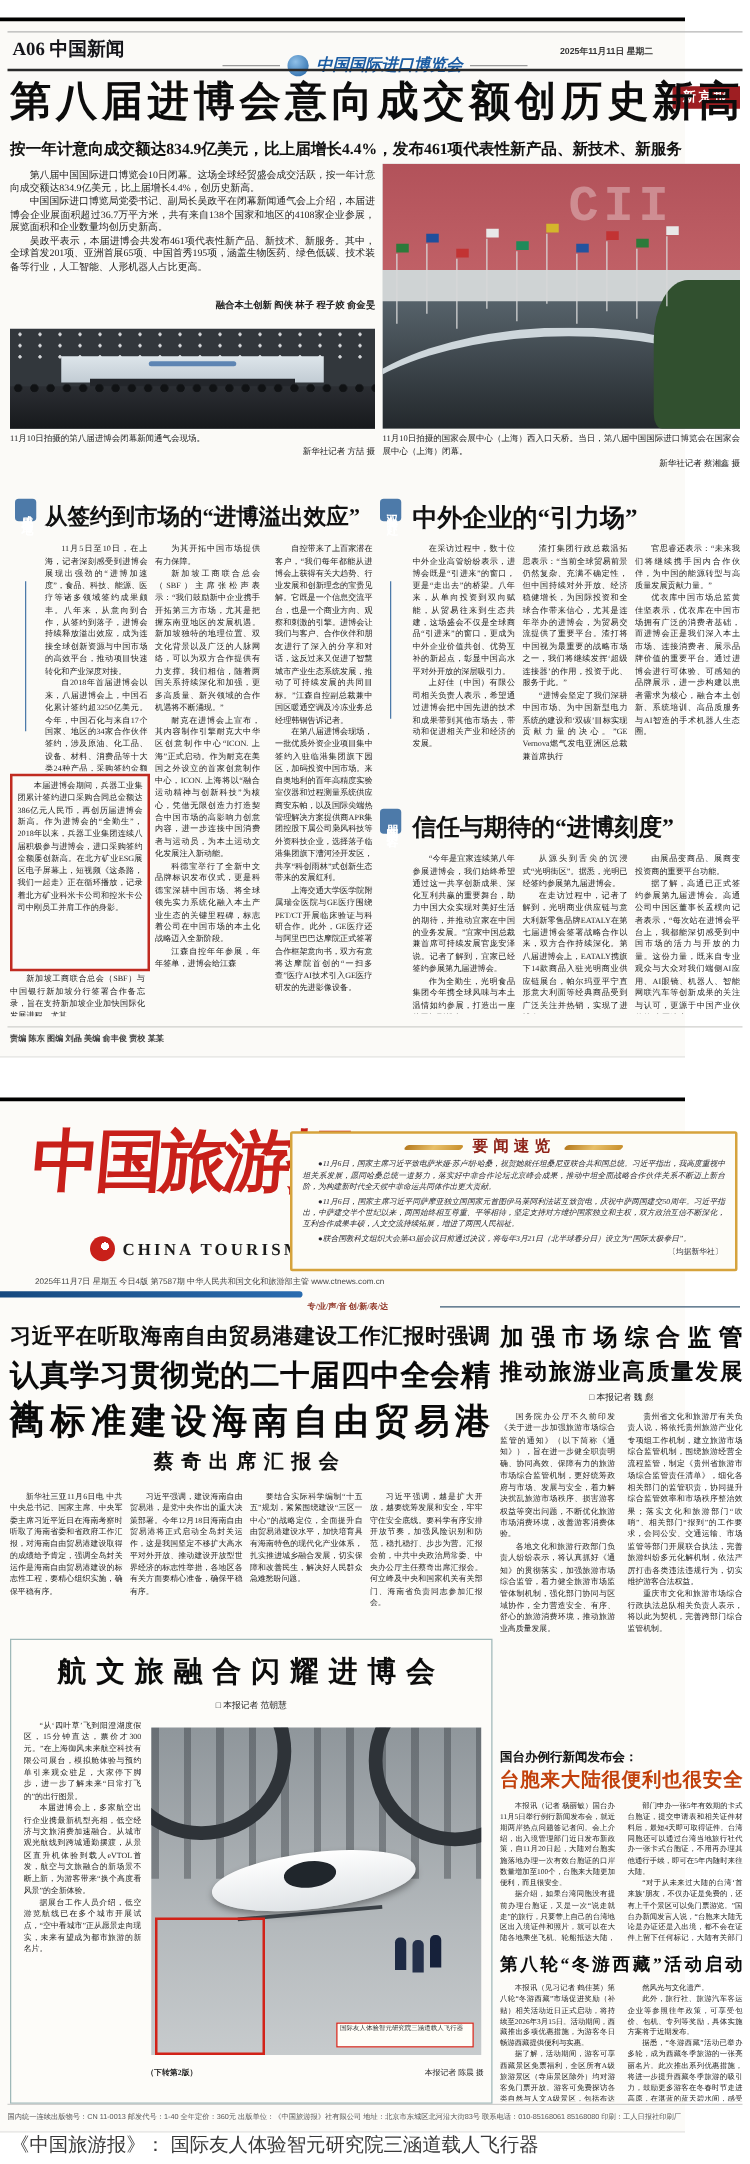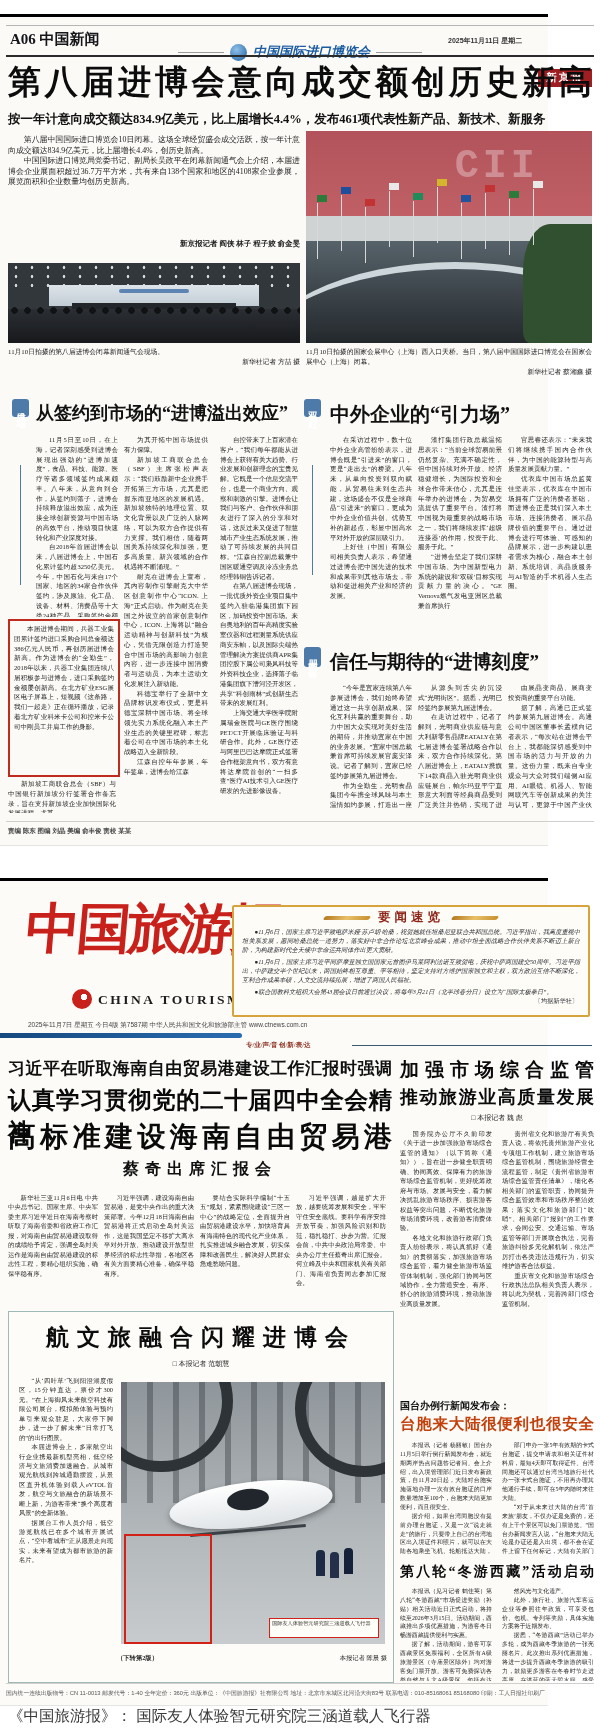--- a/index.html
+++ b/index.html
@@ -42,22 +42,23 @@
     <div class="abs sans" style="left:448px;top:19px;font-size:7px;color:#333;font-weight:700;">2025年11月11日 星期二</div>
     <div class="abs" style="left:538px;top:12px;width:54px;height:18px;background:#9e1e22;color:#fff;display:flex;align-items:center;justify-content:center;font-size:10.5px;font-weight:900;letter-spacing:2px;margin-top:40px;">新京报</div>
     <div class="hline" style="left:6px;width:588px;top:38px;height:2px;background:#2a2a2a;"></div>
 
     <div class="abs jlast" style="left:8px;top:46px;width:584px;font-size:33px;font-weight:900;color:#0c0c0c;line-height:1.2;">第八届进博会意向成交额创历史新高</div>
     <div class="abs" style="left:8px;top:94px;width:584px;font-size:12.5px;font-weight:700;color:#111;white-space:nowrap;">按一年计意向成交额达834.9亿美元，比上届增长4.4%，发布461项代表性新产品、新技术、新服务</div>
 
     <div class="abs col" style="left:8px;top:118px;width:292px;height:102px;font-size:7.9px;line-height:1.33;">
         <p>第八届中国国际进口博览会10日闭幕。这场全球经贸盛会成交活跃，按一年计意向成交额达834.9亿美元，比上届增长4.4%，创历史新高。</p>
         <p>中国国际进口博览局党委书记、副局长吴政平在闭幕新闻通气会上介绍，本届进博会企业展面积超过36.7万平方米，共有来自138个国家和地区的4108家企业参展，展览面积和企业数量均创历史新高。</p>
-      </div>
-    <div class="abs" style="left:8px;top:222px;width:292px;text-align:right;font-size:7.5px;font-weight:700;color:#222;">新京报记者 阎侠 林子 程子姣 俞金旻</div>
+        <p>吴政平表示，本届进博会共发布461项代表性新产品、新技术、新服务。其中，全球首发201项、亚洲首展65项、中国首秀195项，涵盖生物医药、绿色低碳、技术装备等行业，人工智能、人形机器人占比更高。</p>
+      </div>
+    <div class="abs" style="left:8px;top:222px;width:292px;text-align:right;font-size:7.5px;font-weight:700;color:#222;">融合本土创新 阎侠 林子 程子姣 俞金旻</div>
 
     <div class="photo" style="left:8px;top:246px;width:292px;height:80px;background:#32373c;">
       <div class="fig" style="left:0;top:0;width:100%;height:30%;background-image:radial-gradient(circle,#f4f6f8 1.1px,transparent 1.6px);background-size:16px 9px;opacity:.85;"></div>
       <div class="fig" style="left:14%;top:28%;width:72%;height:26%;background:linear-gradient(#dde5ea,#c2ccd4);"></div>
       <div class="fig" style="left:38%;top:32%;width:24%;height:6%;background:#3f6ea6;border-radius:2px;opacity:.8;"></div>
       <div class="fig" style="left:22%;top:50%;width:56%;height:9%;background:#23262b;"></div>
       <div class="fig" style="left:0;top:58%;width:100%;height:42%;background:linear-gradient(#2b2e33,#17191c);"></div>
       <div class="fig" style="left:0;top:54%;width:100%;height:10%;background-image:radial-gradient(circle,#101214 3px,transparent 3.5px);background-size:13px 9px;"></div>
     </div>
 

